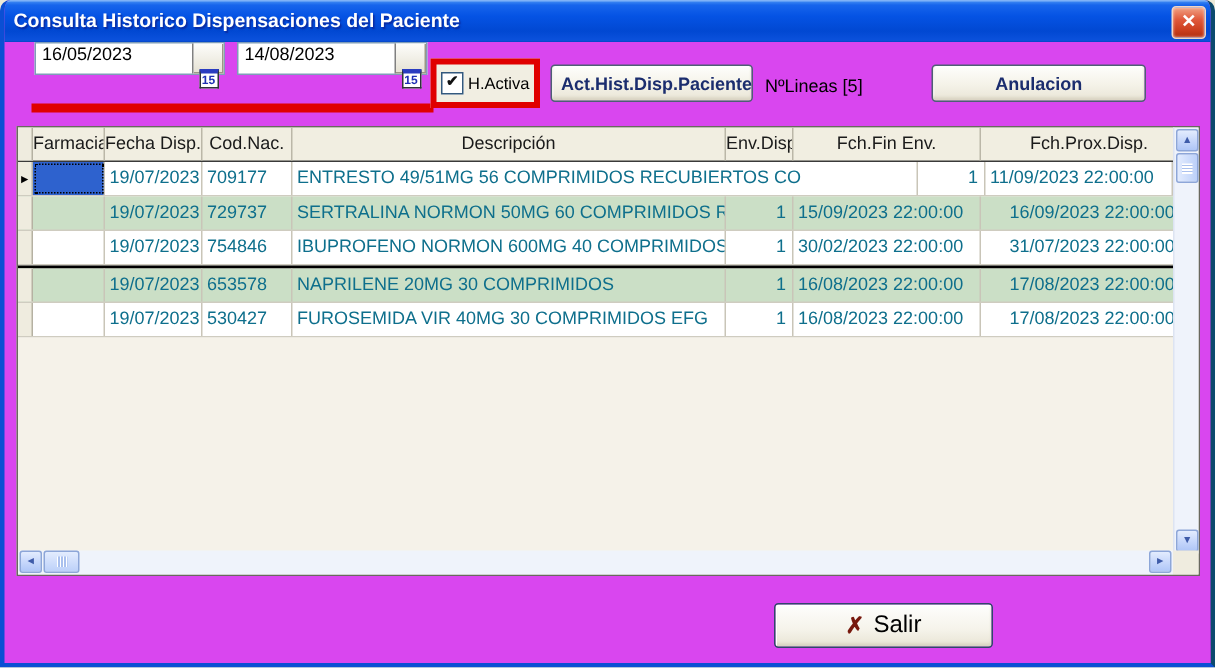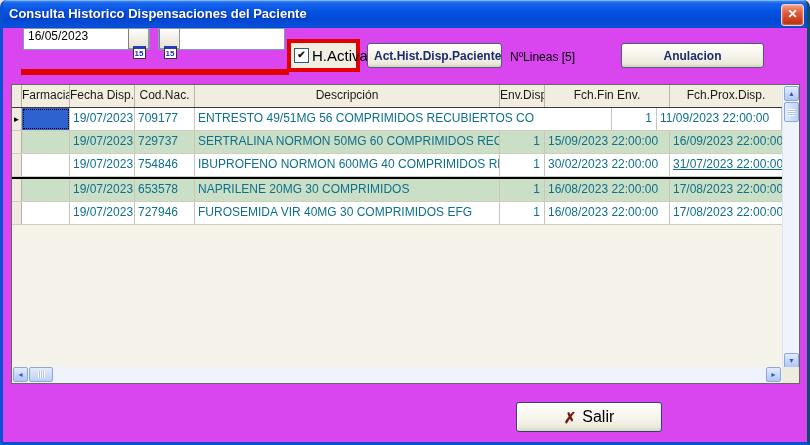--- a/index.html
+++ b/index.html
@@ -26,21 +26,21 @@
     background:linear-gradient(180deg,#FDFDFB,#E5E1D2);display:flex;align-items:center;
     justify-content:center;box-shadow:inset -1px -1px 0 #9B9786;cursor:pointer;}
   .cal-face{width:13px;height:13px;border:1px solid #2F333A;border-top:3px solid #2A3CC0;
     background:#FFF;color:#1F2FB4;font-size:8px;font-weight:bold;line-height:10px;
     text-align:center;box-sizing:border-box;margin-top:26px;}
   .red-underline{position:absolute;left:18px;top:69px;width:268px;height:6px;background:#E00000;}
   .red-box{position:absolute;left:284px;top:39px;width:73px;height:33px;border:4px solid #E00000;
     box-sizing:border-box;display:flex;align-items:center;gap:3px;padding-left:3px;background:#F1EEE2;}
   .checkbox{width:13px;height:13px;border:1px solid #33597E;background:#FFF;font-size:10px;
     font-weight:bold;color:#111;line-height:12px;text-align:center;cursor:pointer;flex:none;}
-  .chk-label{font-size:15px;color:#000;white-space:nowrap;}
+  .chk-label{font-size:11px;color:#000;white-space:nowrap;}
   .xp-btn{position:absolute;top:43px;height:25px;border:1px solid #4E5F75;border-radius:3px;
     background:linear-gradient(180deg,#FEFEFC 0%,#F4F2E8 55%,#E9E5D6 100%);
     box-shadow:inset 0 -2px 2px #D9D4C2,inset 1px 1px 0 #FFF;
     font-size:12px;font-weight:bold;color:#1B2D6E;text-align:center;cursor:pointer;
     font-family:"Liberation Sans",sans-serif;}
   .btn-act{left:364px;width:135px;} .btn-anu{left:570px;width:143px;margin-left:48px;}
   .nlineas{position:absolute;left:507px;top:50px;font-size:12px;color:#000;white-space:nowrap;}
   
   .grid{position:absolute;left:8px;top:84px;width:789px;height:300px;box-sizing:border-box;
     border:1px solid #69685F;background:#F5F2E9;}
@@ -51,21 +51,21 @@
     border-right:1px solid #BBB7A8;box-sizing:border-box;white-space:nowrap;overflow:hidden;cursor:pointer;}
   .grow{display:flex;height:22px;flex:none;background:#FFF;border-bottom:1px solid #CFCCC0;cursor:pointer;}
   .grow.green{background:#CBDFC6;}
   .grow .cell{font-size:12px;color:#0E6F8C;line-height:21px;border-right:1px solid #C9C5B8;
     box-sizing:border-box;white-space:nowrap;overflow:hidden;padding-left:3px;}
   .cell.c-marker{width:10px;flex:none;background:#EFECDF;border-right:1px solid #B5B1A2;
     padding:0;text-align:center;}
   .cell.c-farm{width:48px;flex:none;} .cell.c-fecha{width:65px;flex:none;}
   .cell.c-cod{width:60px;flex:none;} .cell.c-desc{flex:1;min-width:0;}
   .cell.c-env{width:45px;flex:none;text-align:right;padding-right:4px;padding-left:0;}
-  .cell.c-fin{width:125px;flex:none;} .cell.c-prox{width:112px;flex:none;}
+  .cell.c-fin{width:125px;flex:none;} .cell.c-prox{width:112px;flex:none;margin-left:16px;}
   .ghead .cell{padding-left:0;}
   .marker-arrow{font-size:8px;color:#000;line-height:21px;}
   .sel-cell{background:#2E62CE;outline:1px dotted #000;outline-offset:-2px;}
   .row-sep{height:2px;flex:none;background:#000;}
   .grid-filler{flex:1;background:#F5F2E9;}
   
   .vscroll{position:absolute;top:0;right:0;width:17px;height:284px;background:#EFF3FB;
     border-left:1px solid #DDE4F2;box-sizing:border-box;}
   .hscroll{position:absolute;left:0;bottom:0;right:17px;height:16px;background:#EFF3FB;}
   .sc-btn{position:absolute;width:15px;height:15px;border:1px solid #8DA6D8;border-radius:2px;
@@ -101,20 +101,21 @@
     <div class="close-btn">✕</div>
   </div>
 
   <div class="datefield d1">
     <span class="dateval">16/05/2023</span>
     <span class="cal-btn">
         <span class="cal-face">15</span>
       </span>
   </div>
   <div class="datefield d2">
+    <span class="dateval">14/08/2023</span>
     <span class="cal-btn">
         <span class="cal-face">15</span>
       </span>
   </div>
   <div class="red-underline"></div>
 
   <div class="red-box">
     <span class="checkbox"><span>✔</span></span>
     <span class="chk-label">H.Activa</span>
   </div>
@@ -159,41 +160,41 @@
       </div>
 
       <div class="grow">
         <div class="cell c-marker"></div>
         <div class="cell c-farm"></div>
         <div class="cell c-fecha">19/07/2023</div>
         <div class="cell c-cod">754846</div>
         <div class="cell c-desc">IBUPROFENO NORMON 600MG 40 COMPRIMIDOS RECUB E</div>
         <div class="cell c-env">1</div>
         <div class="cell c-fin">30/02/2023 22:00:00</div>
-        <div class="cell c-prox" style="border-right:none;text-decoration:underline;">31/07/2023 22:00:00</div>
+        <div class="cell c-prox" style="border-right:none;">31/07/2023 22:00:00</div>
       </div>
 
       <div class="row-sep"></div>
 
       <div class="grow green">
         <div class="cell c-marker"></div>
         <div class="cell c-farm"></div>
         <div class="cell c-fecha">19/07/2023</div>
         <div class="cell c-cod">653578</div>
         <div class="cell c-desc">NAPRILENE 20MG 30 COMPRIMIDOS</div>
         <div class="cell c-env">1</div>
         <div class="cell c-fin">16/08/2023 22:00:00</div>
         <div class="cell c-prox" style="border-right:none;">17/08/2023 22:00:00</div>
       </div>
 
       <div class="grow">
         <div class="cell c-marker"></div>
         <div class="cell c-farm"></div>
         <div class="cell c-fecha">19/07/2023</div>
-        <div class="cell c-cod">727946</div>
+        <div class="cell c-cod">530427</div>
         <div class="cell c-desc">FUROSEMIDA VIR 40MG 30 COMPRIMIDOS EFG</div>
         <div class="cell c-env">1</div>
         <div class="cell c-fin">16/08/2023 22:00:00</div>
         <div class="cell c-prox" style="border-right:none;">17/08/2023 22:00:00</div>
       </div>
 
       <div class="grid-filler"></div>
     </div>
 
     <div class="vscroll">

